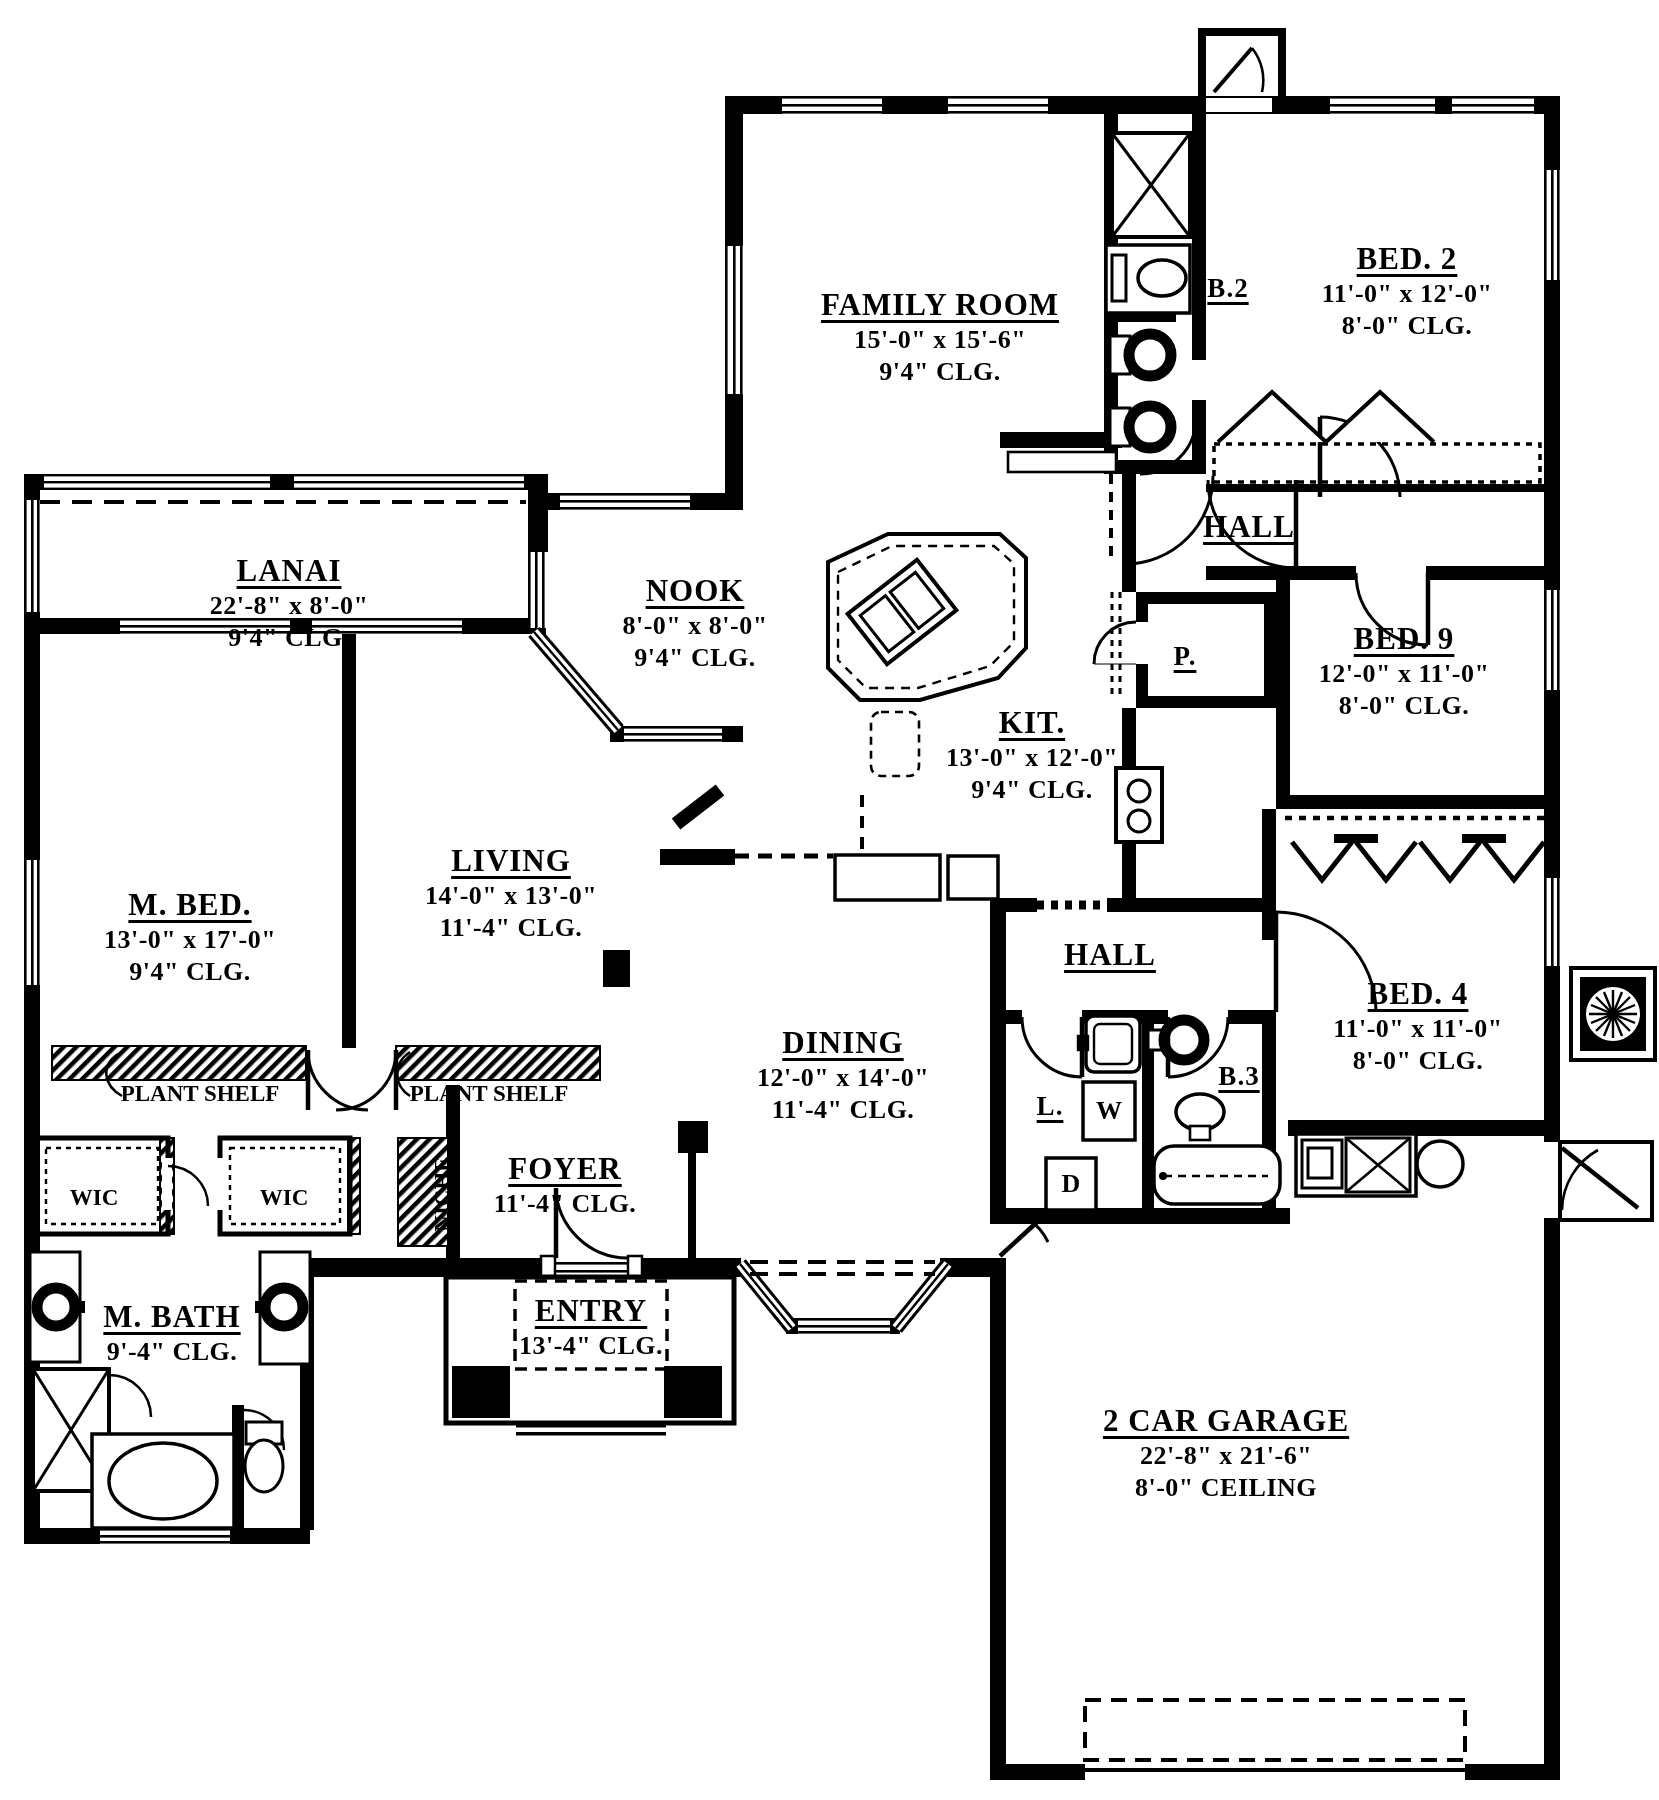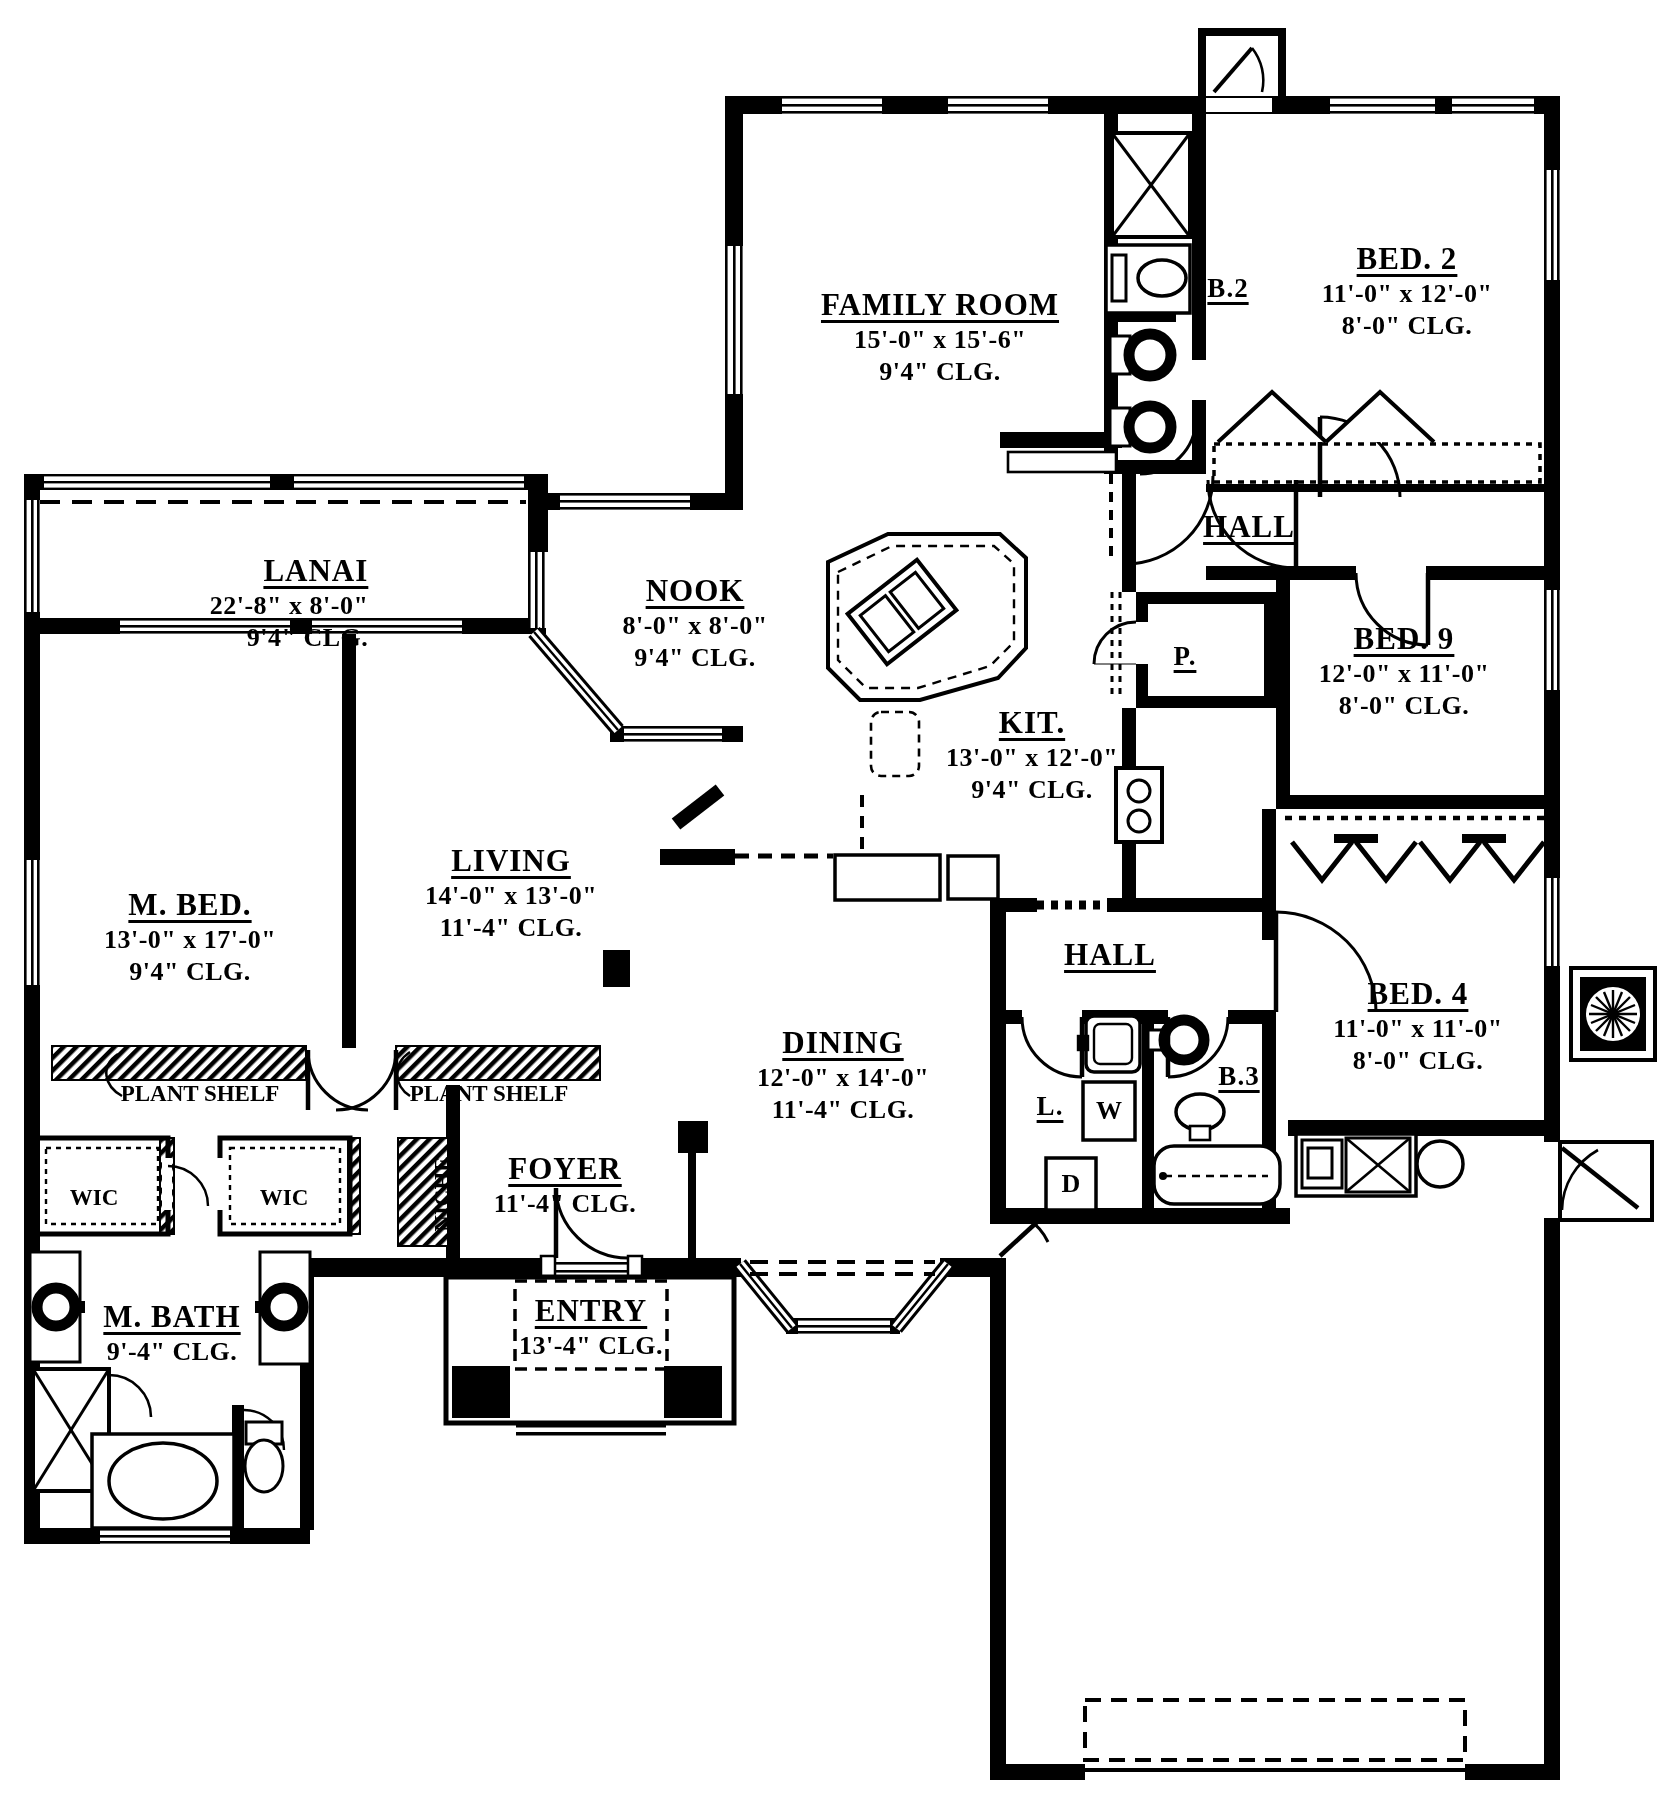--- a/index.html
+++ b/index.html
@@ -543,21 +543,21 @@
   <rect x="1206" y="98" width="66" height="14" fill="#fff"></rect>
 
 </svg>
 
 <div class="lbl" style="left:940px;top:286px;">
   <div class="nm">FAMILY ROOM</div>
   <div class="dm">15'-0" x 15'-6"</div>
   <div class="dm">9'4" CLG.</div>
 </div>
 
-<div class="lbl" style="left:289px;top:552px;text-align:right;">
+<div class="lbl" style="left:289px;top:552px;">
   <div class="nm">LANAI</div>
   <div class="dm">22'-8" x 8'-0"</div>
   <div class="dm">9'4" CLG.</div>
 </div>
 
 <div class="lbl" style="left:695px;top:572px;">
   <div class="nm">NOOK</div>
   <div class="dm">8'-0" x 8'-0"</div>
   <div class="dm">9'4" CLG.</div>
 </div>
@@ -661,14 +661,19 @@
 <div class="lbl" style="left:172px;top:1298px;">
   <div class="nm">M. BATH</div>
   <div class="dm">9'-4" CLG.</div>
 </div>
 
 <div class="lbl" style="left:591px;top:1292px;">
   <div class="nm">ENTRY</div>
   <div class="dm">13'-4" CLG.</div>
 </div>
 
+<div class="lbl" style="left:1226px;top:1402px;">
+  <div class="nm">2 CAR GARAGE</div>
+  <div class="dm">22'-8" x 21'-6"</div>
+  <div class="dm">8'-0" CEILING</div>
+</div>
 
 </div>
 
 </body></html>

